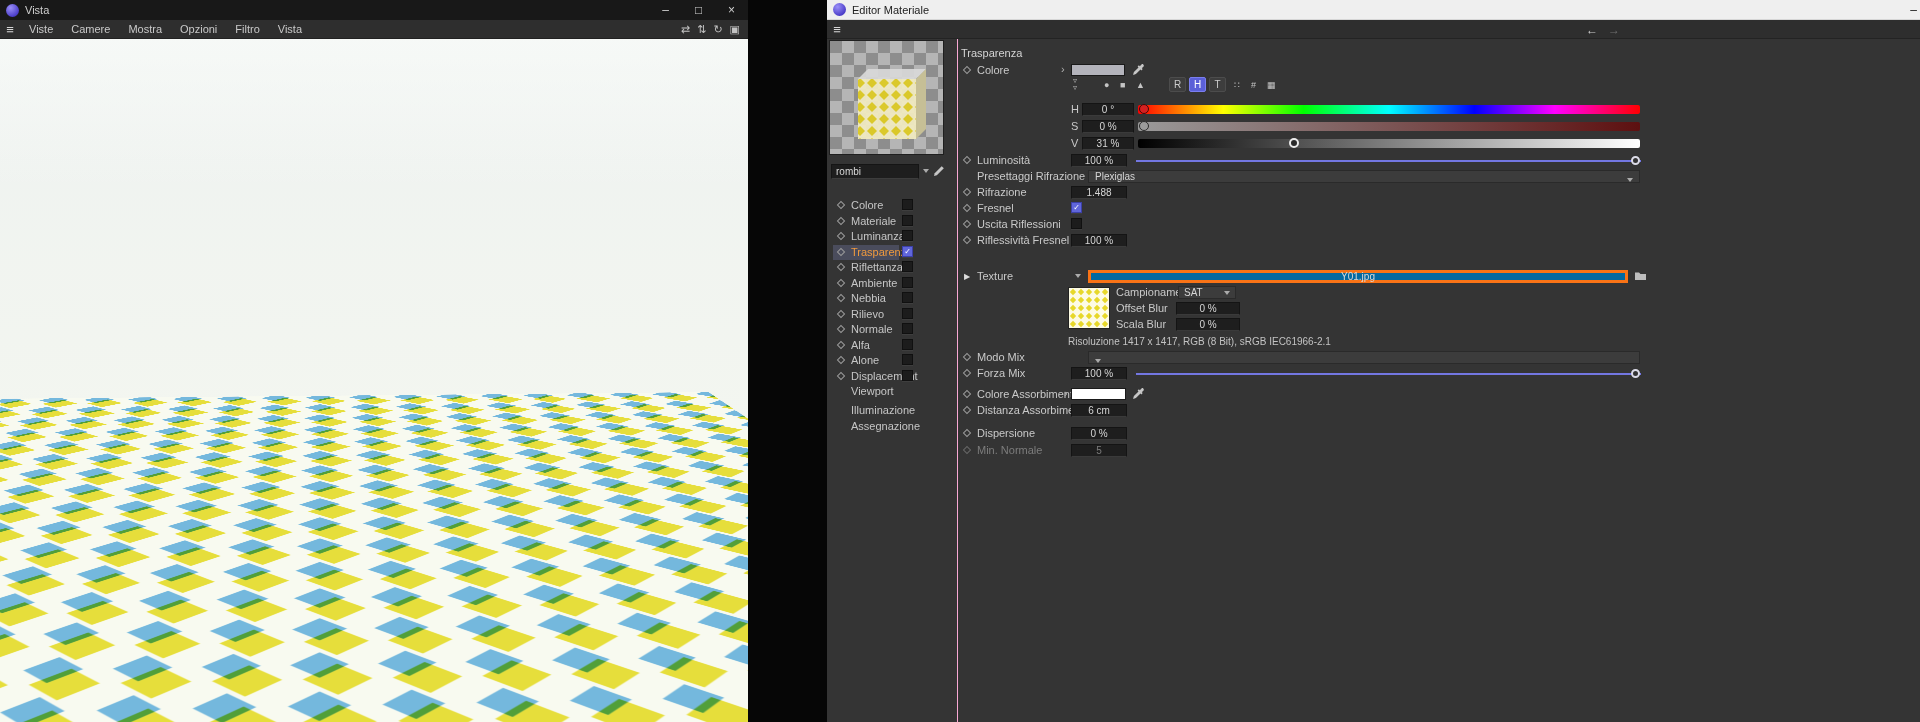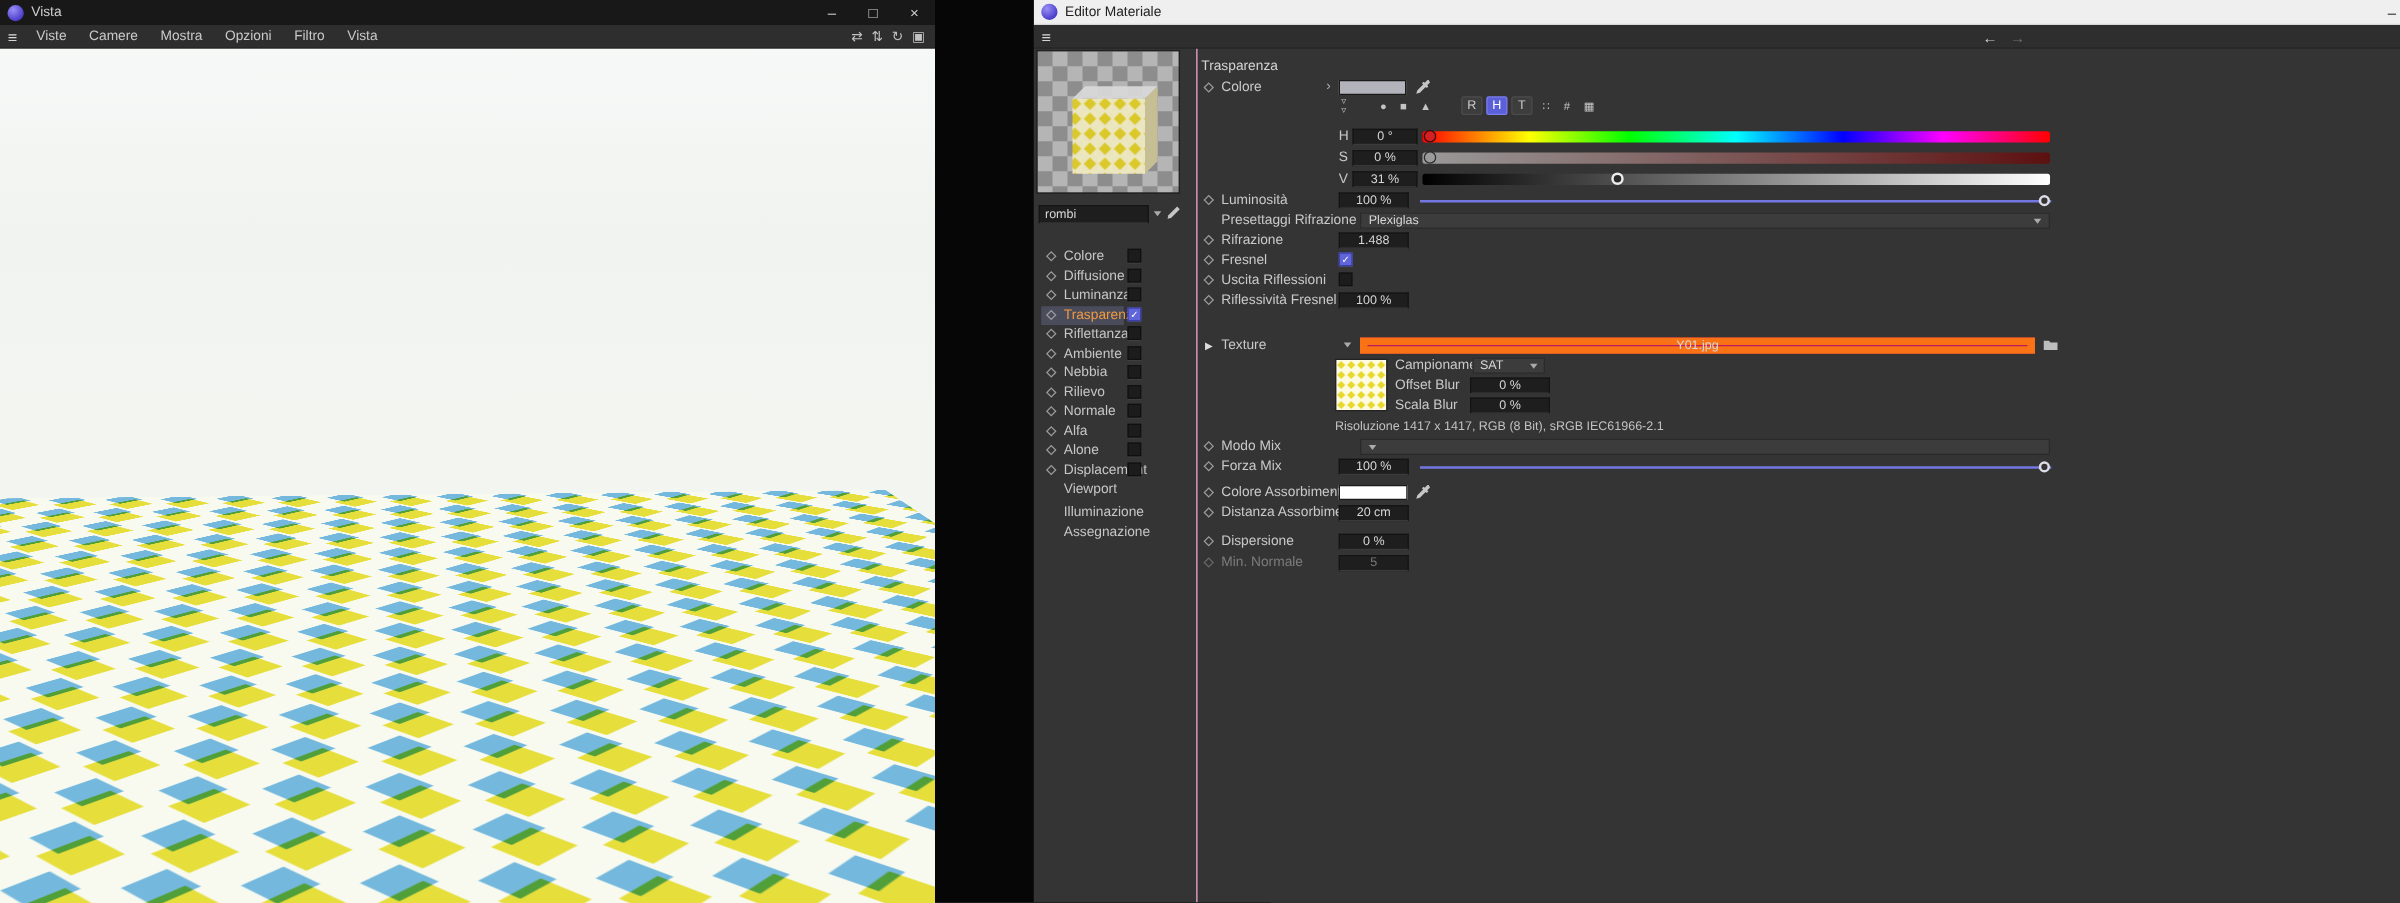--- a/index.html
+++ b/index.html
@@ -48,25 +48,25 @@
 .vbox{position:absolute;left:113px;top:0;width:56px;height:13px;background:#1e1e1e;border:1px solid #141414;border-bottom-color:#3a3a3a;color:#d6d6d6;font-size:10px;display:flex;align-items:center;justify-content:center;}
 .hsvlab{position:absolute;left:113px;top:0;}
 .hsvbox{left:124px;width:52px;}
 .gbar{position:absolute;left:180px;top:2px;width:502px;height:9px;border-radius:2px;}
 .hue{background:linear-gradient(to right,#f00 0%,#ff0 17%,#0f0 33%,#0ff 50%,#00f 67%,#f0f 83%,#f00 100%);}
 .satg{background:linear-gradient(to right,#9a9a9a,#5d1010);}
 .valg{background:linear-gradient(to right,#000,#fff);}
 .gknob{position:absolute;top:1px;width:10px;height:10px;border-radius:50%;}
 .sline{position:absolute;left:178px;top:6px;width:505px;height:2px;background:#7377e2;}
 .sknob{position:absolute;left:673px;top:2px;width:9px;height:9px;border-radius:50%;border:2px solid #dcdce8;background:#343434;}
-.ddwide{position:absolute;left:130px;top:0;width:552px;height:13px;background:#3c3c3c;border:1px solid #2a2a2a;color:#d6d6d6;font-size:10px;display:flex;align-items:center;padding:0 6px;}
+.ddwide{position:absolute;left:130px;top:0;width:552px;height:13px;background:#3c3c3c;border:1px solid #2a2a2a;color:#d6d6d6;font-size:10px;display:flex;align-items:flex-end;padding:0 6px;}
 .ddsm{position:absolute;left:220px;top:0;width:58px;height:13px;background:#3c3c3c;border:1px solid #2a2a2a;color:#d6d6d6;font-size:10px;display:flex;align-items:center;padding:0 5px;}
 .ddtext{flex:1;white-space:nowrap;overflow:hidden;}
 .tri{width:0;height:0;border-left:3.5px solid transparent;border-right:3.5px solid transparent;border-top:4px solid #ababab;display:inline-block;}
-.texbar{position:absolute;left:130px;top:0;width:540px;height:13px;background:#be185d;border:6px solid #f97316;color:#d8d8d8;font-size:10px;display:flex;align-items:center;justify-content:center;}
+.texbar{position:absolute;left:130px;top:0;width:540px;height:13px;background:#0369a1;border:3px solid #f97316;color:#d8d8d8;font-size:10px;display:flex;align-items:center;justify-content:center;}
 .folder{position:absolute;left:676px;top:0;}
 .texthumb{position:absolute;left:110px;top:248px;width:42px;height:42px;border:1px solid #222;}
 .swatch{position:absolute;left:113px;top:0;height:12px;border:1px solid #1a1a1a;}
 .chev{position:absolute;top:-1px;color:#b0b0b0;font-size:11px;}
 .eyed{position:absolute;left:173px;top:-1px;}
 .dblchev{position:absolute;left:115px;top:-2px;display:flex;flex-direction:column;line-height:7px;font-size:8px;color:#b4b4b4;font-style:normal;}
 .dblchev i{font-style:normal;}
 .pickicon{position:absolute;top:1px;font-size:9px;color:#c4c4c4;}
 .modebtn{position:absolute;top:-2px;width:17px;height:15px;background:#3d3d3d;border:1px solid #4c4c4c;border-radius:2px;color:#ccc;font-size:10px;display:flex;align-items:center;justify-content:center;}
 .modebtn.active{background:#5b60d8;border-color:#7a7ef0;color:#fff;}
@@ -172,21 +172,21 @@
           </svg>
       </span>
 
       <div class="ch-row" style="top:159px">
         <span class="dia"></span>
         <span class="ch-label">Colore</span>
         <span class="cb ch-cb"></span>
       </div>
       <div class="ch-row" style="top:175px">
         <span class="dia"></span>
-        <span class="ch-label">Diffusione</span>
+        <span class="ch-label">Materiale</span>
         <span class="cb ch-cb"></span>
       </div>
       <div class="ch-row" style="top:190px">
         <span class="dia"></span>
         <span class="ch-label">Luminanza</span>
         <span class="cb ch-cb"></span>
       </div>
       <div class="ch-row sel" style="top:206px">
         <span class="sel-bg"></span>
         <span class="dia"></span>
@@ -403,21 +403,21 @@
         <span class="eyed">
           <svg width="13" height="13">
               <path d="M12 1h-1L8.8 3.2l-.9-.9-1.3 1.3.9.9L2.9 9.1 2 12l2.9-.9 4.6-4.6.9.9 1.3-1.3-.9-.9L13 3z" fill="#c6c6c6"></path>
             </svg>
         </span>
       </div>
 
       <div class="prow" style="top:365px">
         <span class="pdia dia"></span>
         <span class="plabel">Distanza Assorbimento</span>
-        <span class="vbox">20 cm</span>
+        <span class="vbox">6 cm</span>
       </div>
 
       <div class="prow" style="top:388px">
         <span class="pdia dia"></span>
         <span class="plabel">Dispersione</span>
         <span class="vbox">0 %</span>
       </div>
 
       <div class="prow dis" style="top:405px">
         <span class="pdia dia"></span>

